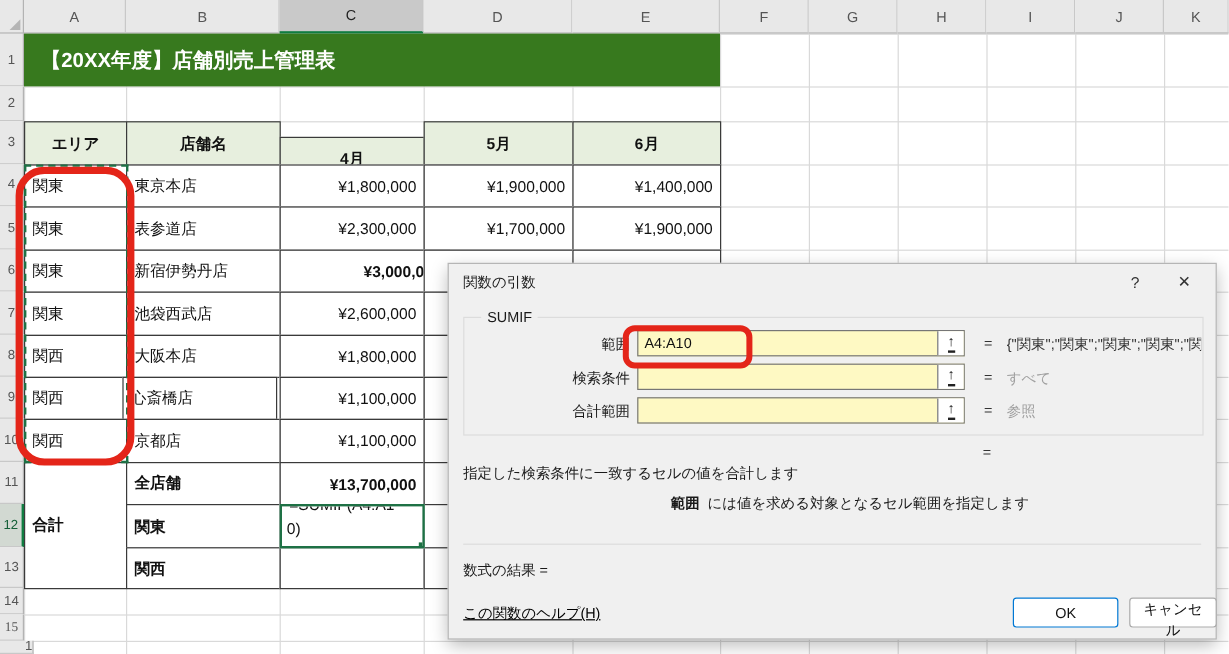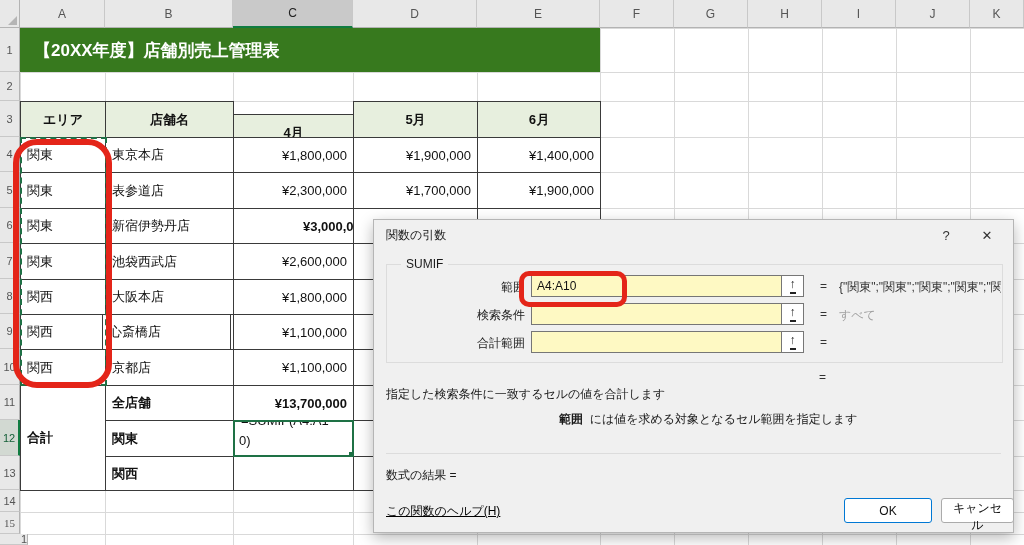--- a/index.html
+++ b/index.html
@@ -234,20 +234,21 @@
 
       <div class="field-row fr2">
         <div class="f-label">合計範囲</div>
         <div class="f-input">
           <span class="f-value"></span>
           <span class="collapse">
               <span class="arr">↑</span>
             </span>
         </div>
         <span class="f-eq">=</span>
+        <span class="f-res gray">参照</span>
       </div>
     </div>
 
     <div class="lone-eq">=</div>
     <div class="desc1">指定した検索条件に一致するセルの値を合計します</div>
     <div class="desc2"><b>範囲</b>&nbsp;&nbsp;<span>には値を求める対象となるセル範囲を指定します</span></div>
     <div class="divider"></div>
     <div class="result-lbl">数式の結果 =</div>
     <a class="help-link">この関数のヘルプ(H)</a>
     <button class="btn ok">OK</button>

